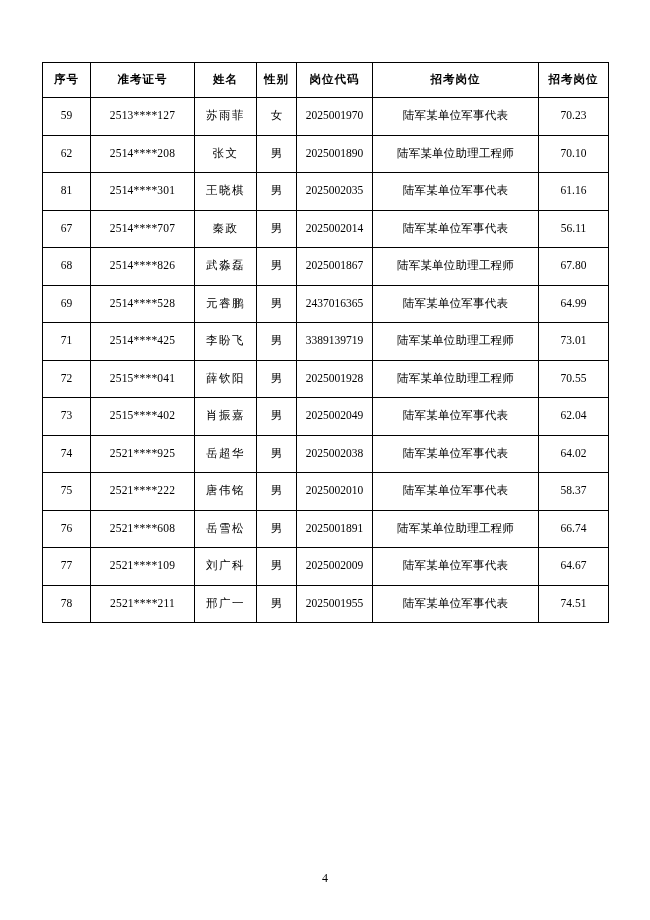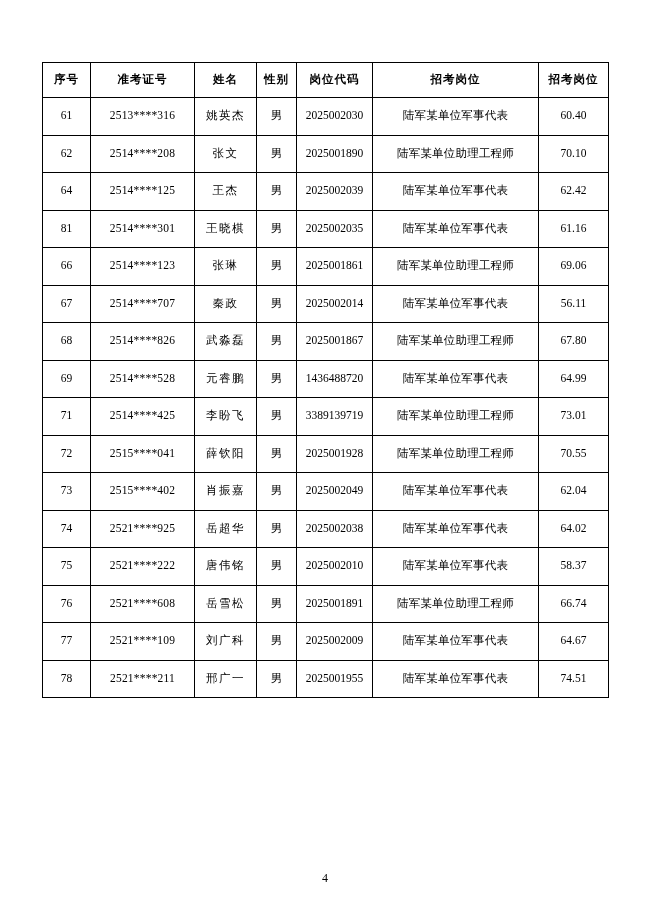--- a/index.html
+++ b/index.html
@@ -96,65 +96,47 @@
         <th>准考证号</th>
         <th>姓名</th>
         <th>性别</th>
         <th>岗位代码</th>
         <th>招考岗位</th>
         <th>招考岗位</th>
       </tr>
     </thead>
     <tbody>
       <tr>
-        <td class="seq">61</td>
-        <td class="ticket">2513****316</td>
-        <td class="name">姚英杰</td>
-        <td class="gender">男</td>
-        <td class="code">2025002030</td>
-        <td class="post">陆军某单位军事代表</td>
-        <td class="score">60.40</td>
+        <td class="seq">59</td>
+        <td class="ticket">2513****127</td>
+        <td class="name">苏雨菲</td>
+        <td class="gender">女</td>
+        <td class="code">2025001970</td>
+        <td class="post">陆军某单位军事代表</td>
+        <td class="score">70.23</td>
       </tr>
       <tr>
         <td class="seq">62</td>
         <td class="ticket">2514****208</td>
         <td class="name">张文</td>
         <td class="gender">男</td>
         <td class="code">2025001890</td>
         <td class="post">陆军某单位助理工程师</td>
         <td class="score">70.10</td>
       </tr>
       <tr>
-        <td class="seq">64</td>
-        <td class="ticket">2514****125</td>
-        <td class="name">王杰</td>
-        <td class="gender">男</td>
-        <td class="code">2025002039</td>
-        <td class="post">陆军某单位军事代表</td>
-        <td class="score">62.42</td>
-      </tr>
-      <tr>
         <td class="seq">81</td>
         <td class="ticket">2514****301</td>
         <td class="name">王晓棋</td>
         <td class="gender">男</td>
         <td class="code">2025002035</td>
         <td class="post">陆军某单位军事代表</td>
         <td class="score">61.16</td>
       </tr>
       <tr>
-        <td class="seq">66</td>
-        <td class="ticket">2514****123</td>
-        <td class="name">张琳</td>
-        <td class="gender">男</td>
-        <td class="code">2025001861</td>
-        <td class="post">陆军某单位助理工程师</td>
-        <td class="score">69.06</td>
-      </tr>
-      <tr>
         <td class="seq">67</td>
         <td class="ticket">2514****707</td>
         <td class="name">秦政</td>
         <td class="gender">男</td>
         <td class="code">2025002014</td>
         <td class="post">陆军某单位军事代表</td>
         <td class="score">56.11</td>
       </tr>
       <tr>
         <td class="seq">68</td>
@@ -163,21 +145,21 @@
         <td class="gender">男</td>
         <td class="code">2025001867</td>
         <td class="post">陆军某单位助理工程师</td>
         <td class="score">67.80</td>
       </tr>
       <tr>
         <td class="seq">69</td>
         <td class="ticket">2514****528</td>
         <td class="name">元睿鹏</td>
         <td class="gender">男</td>
-        <td class="code">1436488720</td>
+        <td class="code">2437016365</td>
         <td class="post">陆军某单位军事代表</td>
         <td class="score">64.99</td>
       </tr>
       <tr>
         <td class="seq">71</td>
         <td class="ticket">2514****425</td>
         <td class="name">李盼飞</td>
         <td class="gender">男</td>
         <td class="code">3389139719</td>
         <td class="post">陆军某单位助理工程师</td>

